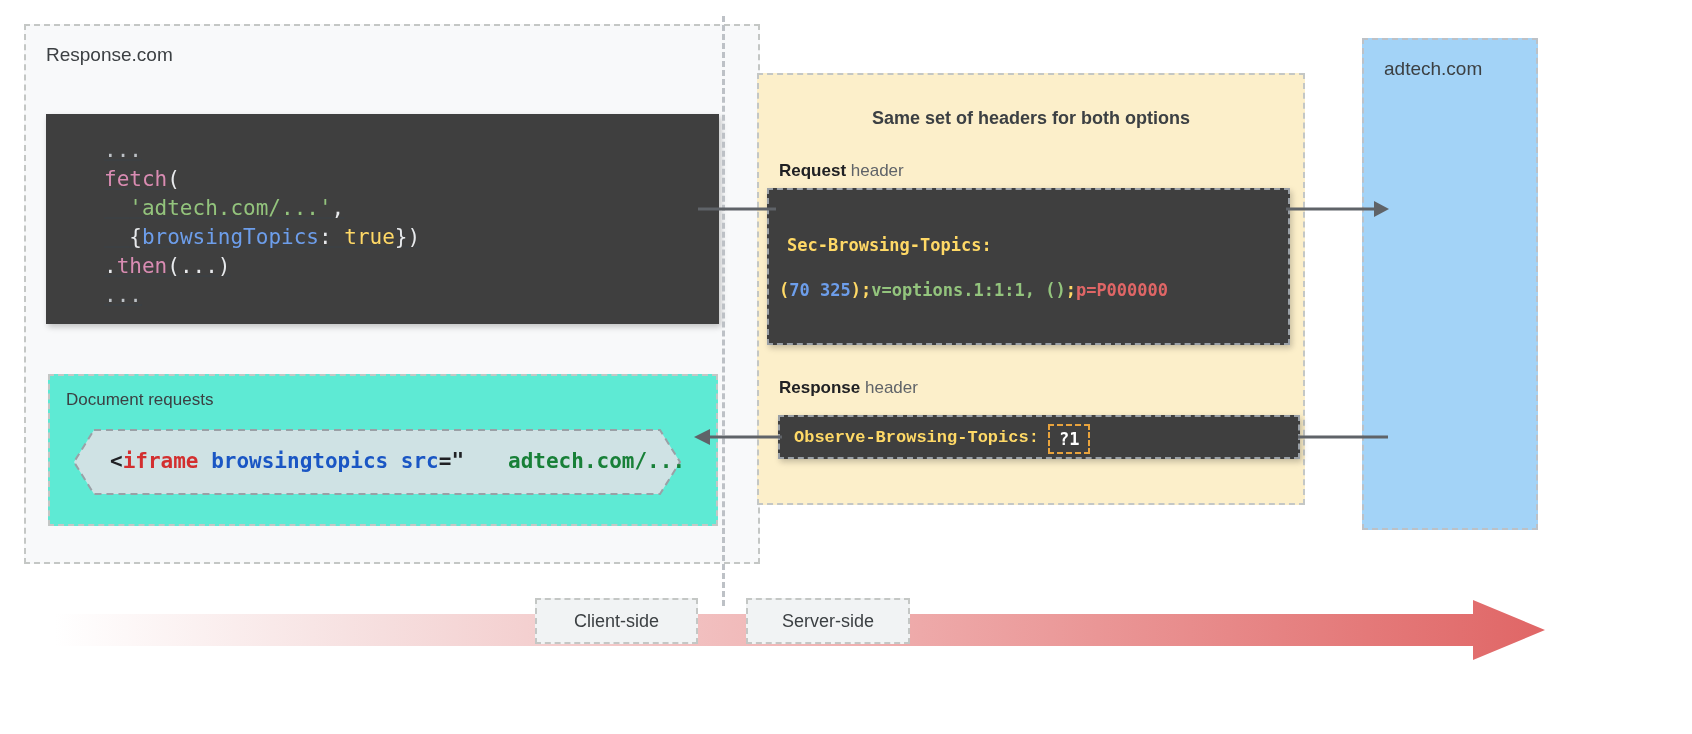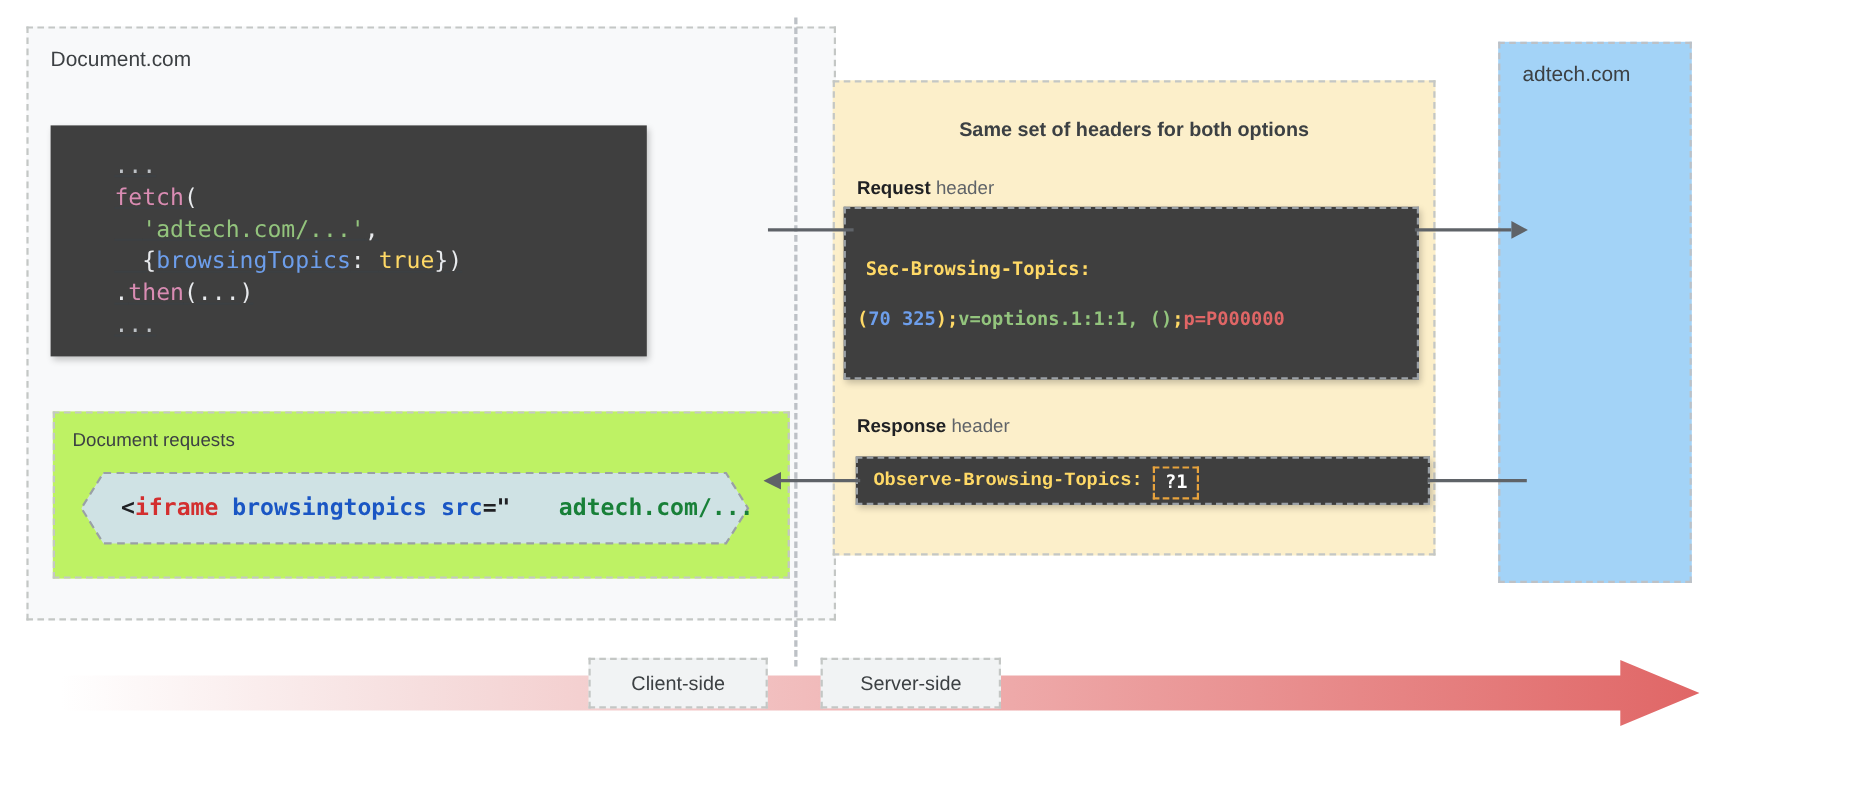--- a/index.html
+++ b/index.html
@@ -33,21 +33,21 @@
     top: 18px;
     font-size: 19px;
     color: #3c4043;
   }
 
   
   #fetch-code-block {
     position: absolute;
     left: 20px;
     top: 88px;
-    width: 542px;
+    width: 673px;
     height: 210px;
     background: #3f3f3f;
     box-shadow: 2px 3px 6px rgba(0,0,0,0.22);
     box-sizing: border-box;
     padding: 22px 0 0 58px;
     font-family: "DejaVu Sans Mono", monospace;
     font-size: 21px;
     line-height: 29px;
     white-space: pre;
     letter-spacing: 0px;
@@ -60,21 +60,21 @@
   .tok-prop   { color: #6d9eeb; }
   .tok-bool   { color: #ffd966; }
 
   
   #document-requests-panel {
     position: absolute;
     left: 22px;
     top: 348px;
     width: 670px;
     height: 152px;
-    background: #bef264;
+    background: #5eead4;
     border: 2px dashed #c4c7c5;
     box-sizing: border-box;
   }
   #document-requests-label {
     position: absolute;
     left: 16px;
     top: 14px;
     font-size: 17px;
     color: #3c4043;
   }
@@ -247,21 +247,21 @@
     font-size: 18px;
     color: #3c4043;
   }
   #client-side-chip { left: 535px; width: 163px; }
   #server-side-chip { left: 746px; width: 164px; }
 </style>
 </head>
 <body>
 
 <div id="publisher-panel">
-  <div id="publisher-label">Document.com</div>
+  <div id="publisher-label">Response.com</div>
 
   <div id="fetch-code-block"><span class="tok-dots">...</span>
 <span class="tok-fn">fetch</span><span class="tok-punc">(</span>
   <span class="tok-str">'adtech.com/...'</span><span class="tok-punc">,</span>
   <span class="tok-punc">{</span><span class="tok-prop">browsingTopics</span><span class="tok-punc">: </span><span class="tok-bool">true</span><span class="tok-punc">})</span>
 <span class="tok-punc">.</span><span class="tok-fn">then</span><span class="tok-punc">(...)</span>
 <span class="tok-dots">...</span></div>
 
   <div id="document-requests-panel">
     <div id="document-requests-label">Document requests</div>

